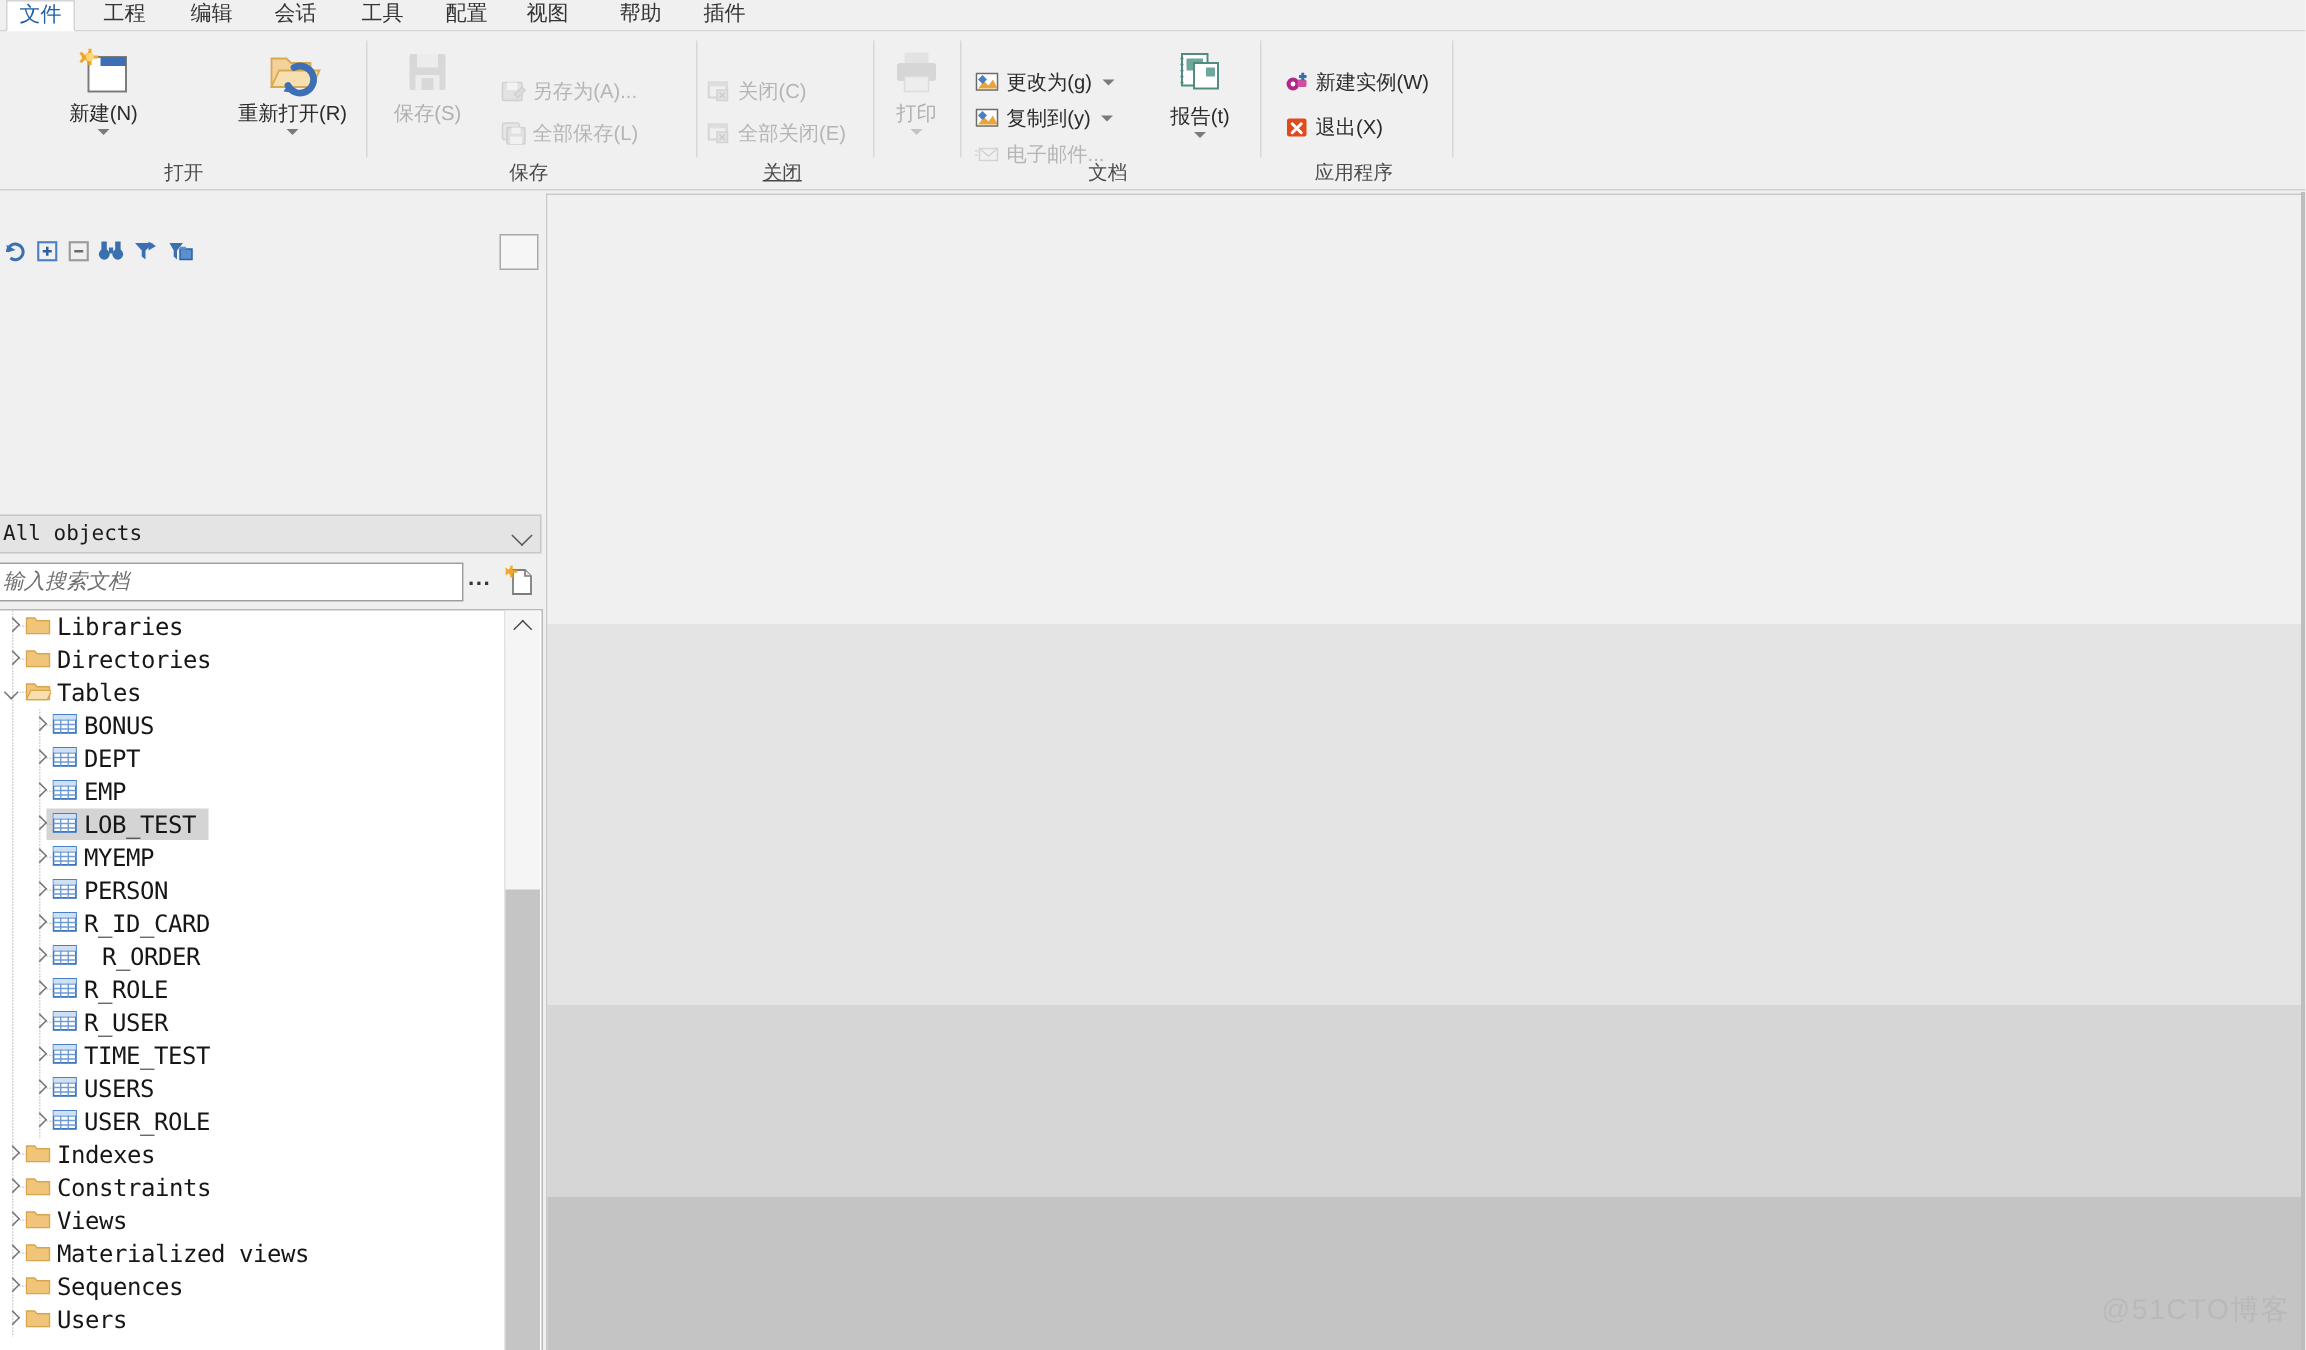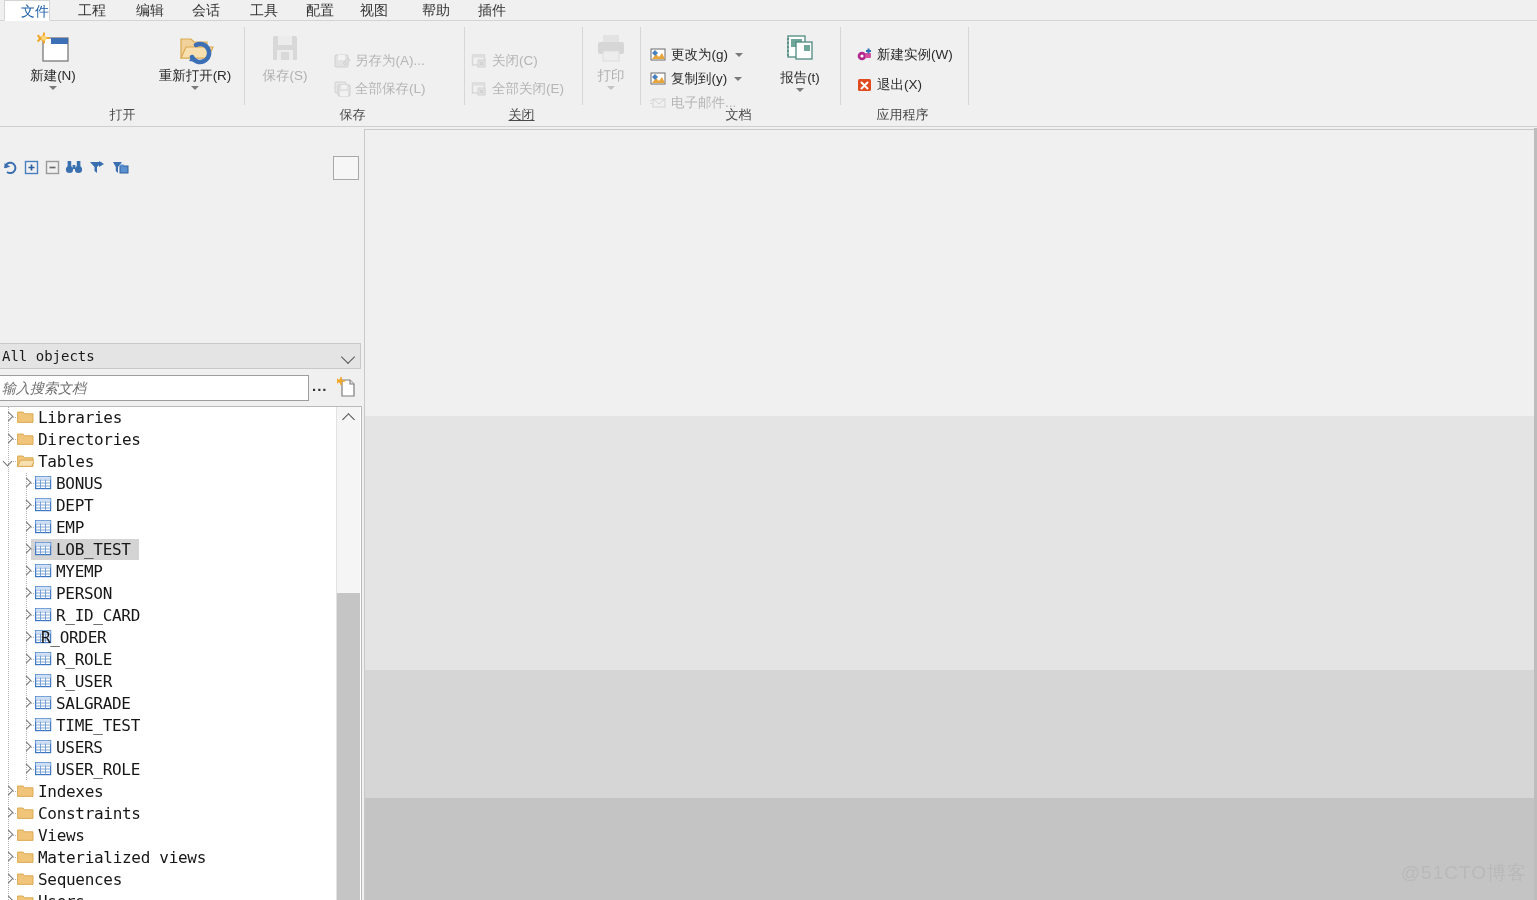--- a/index.html
+++ b/index.html
@@ -22,22 +22,22 @@
     width: 1537px; height: 21px;
     background: #f0f0f0;
     border-bottom: 1px solid #d4d4d4;
     box-sizing: border-box;
   }
   .menu-tab {
     position: absolute; top: 0;
     height: 21px; line-height: 20px;
     font-size: 14px;
     color: #333333;
-    font-family: Liberation Sans, sans-serif;
-    text-align: right;
+    font-family: Liberation Mono, monospace;
+    text-align: center;
     white-space: nowrap;
     box-sizing: border-box;
     cursor: default;
   }
   .menu-tab.active {
     color: #1d5fa8;
     background: #ffffff;
     border-top: 1px solid #d4d4d4;
     border-left: 1px solid #d4d4d4;
     border-right: 1px solid #d4d4d4;
@@ -364,21 +364,21 @@
       <div class="menu-tab" style="left: 232px; width: 46px;">工具</div>
       <div class="menu-tab" style="left: 288px; width: 46px;">配置</div>
       <div class="menu-tab" style="left: 342px; width: 46px;">视图</div>
       <div class="menu-tab" style="left: 404px; width: 46px;">帮助</div>
       <div class="menu-tab" style="left: 460px; width: 46px;">插件</div>
     </div>
 
   <div class="ribbon">
 
     <div class="rgroup" style="left:0px;width:245px;">
-      <div class="bigbtn" style="left:0px;padding-left:14px;">
+      <div class="bigbtn" style="left:16px;padding-left:14px;">
         <div class="glyph">
           <svg width="38" height="34" viewBox="0 0 38 34">
             <rect x="9" y="7" width="25" height="23" fill="#ffffff" stroke="#7a7a7a" stroke-width="1.3"></rect>
             <rect x="17" y="7" width="17" height="6" fill="#3c6fb5"></rect>
             <g fill="#f0a72a">
               <rect x="9" y="1.5" width="2" height="11" transform="rotate(0 10 7)"></rect>
               <rect x="4.5" y="6" width="11" height="2"></rect>
               <rect x="5.8" y="2.8" width="2" height="9" transform="rotate(-45 6.8 7.3)"></rect>
               <rect x="5.8" y="2.8" width="2" height="9" transform="rotate(45 6.8 7.3)"></rect>
               <circle cx="10" cy="7" r="2.6" fill="#ffd77a"></circle>
@@ -761,21 +761,21 @@
           <div class="trow">
             <div class="dotline" style="left: 8px; top: 0px; height: 22px;"></div>
             <div class="dotline" style="left: 26px; top: 0px; height: 22px;"></div>
             <div class="dotstub" style="left: 31px; top: 10px; width: 5px;"></div>
             <div class="exp" style="left: 22px;"></div>
             <div class="ico" style="left: 35px;"><svg width="17" height="14" viewBox="0 0 17 14">
                 <rect x="0.6" y="0.6" width="15" height="12" fill="#ffffff" stroke="#3a76c4" stroke-width="1.2"></rect>
                 <path d="M0.6 4 h15 M0.6 7 h15 M0.6 10 h15 M5.5 0.6 v12 M10.5 0.6 v12" stroke="#6d9ad4" stroke-width="0.9"></path>
                 <rect x="0.6" y="0.6" width="15" height="3" fill="#cfe0f5"></rect>
               </svg></div>
-            <div class="tlabel" style="left: 41px;">R_ORDER</div>
+            <div class="tlabel" style="left: 68px;">R_ORDER</div>
           </div>
           <div class="trow">
             <div class="dotline" style="left: 8px; top: 0px; height: 22px;"></div>
             <div class="dotline" style="left: 26px; top: 0px; height: 22px;"></div>
             <div class="dotstub" style="left: 31px; top: 10px; width: 5px;"></div>
             <div class="exp" style="left: 22px;"></div>
             <div class="ico" style="left: 35px;"><svg width="17" height="14" viewBox="0 0 17 14">
                 <rect x="0.6" y="0.6" width="15" height="12" fill="#ffffff" stroke="#3a76c4" stroke-width="1.2"></rect>
                 <path d="M0.6 4 h15 M0.6 7 h15 M0.6 10 h15 M5.5 0.6 v12 M10.5 0.6 v12" stroke="#6d9ad4" stroke-width="0.9"></path>
                 <rect x="0.6" y="0.6" width="15" height="3" fill="#cfe0f5"></rect>
@@ -786,32 +786,20 @@
             <div class="dotline" style="left: 8px; top: 0px; height: 22px;"></div>
             <div class="dotline" style="left: 26px; top: 0px; height: 22px;"></div>
             <div class="dotstub" style="left: 31px; top: 10px; width: 5px;"></div>
             <div class="exp" style="left: 22px;"></div>
             <div class="ico" style="left: 35px;"><svg width="17" height="14" viewBox="0 0 17 14">
                 <rect x="0.6" y="0.6" width="15" height="12" fill="#ffffff" stroke="#3a76c4" stroke-width="1.2"></rect>
                 <path d="M0.6 4 h15 M0.6 7 h15 M0.6 10 h15 M5.5 0.6 v12 M10.5 0.6 v12" stroke="#6d9ad4" stroke-width="0.9"></path>
                 <rect x="0.6" y="0.6" width="15" height="3" fill="#cfe0f5"></rect>
               </svg></div>
             <div class="tlabel" style="left: 56px;">R_USER</div>
-          </div>
-          <div class="trow">
-            <div class="dotline" style="left: 8px; top: 0px; height: 22px;"></div>
-            <div class="dotline" style="left: 26px; top: 0px; height: 22px;"></div>
-            <div class="dotstub" style="left: 31px; top: 10px; width: 5px;"></div>
-            <div class="exp" style="left: 22px;"></div>
-            <div class="ico" style="left: 35px;"><svg width="17" height="14" viewBox="0 0 17 14">
-                <rect x="0.6" y="0.6" width="15" height="12" fill="#ffffff" stroke="#3a76c4" stroke-width="1.2"></rect>
-                <path d="M0.6 4 h15 M0.6 7 h15 M0.6 10 h15 M5.5 0.6 v12 M10.5 0.6 v12" stroke="#6d9ad4" stroke-width="0.9"></path>
-                <rect x="0.6" y="0.6" width="15" height="3" fill="#cfe0f5"></rect>
-              </svg></div>
-            <div class="tlabel" style="left: 56px;">SALGRADE</div>
           </div>
           <div class="trow">
             <div class="dotline" style="left: 8px; top: 0px; height: 22px;"></div>
             <div class="dotline" style="left: 26px; top: 0px; height: 22px;"></div>
             <div class="dotstub" style="left: 31px; top: 10px; width: 5px;"></div>
             <div class="exp" style="left: 22px;"></div>
             <div class="ico" style="left: 35px;"><svg width="17" height="14" viewBox="0 0 17 14">
                 <rect x="0.6" y="0.6" width="15" height="12" fill="#ffffff" stroke="#3a76c4" stroke-width="1.2"></rect>
                 <path d="M0.6 4 h15 M0.6 7 h15 M0.6 10 h15 M5.5 0.6 v12 M10.5 0.6 v12" stroke="#6d9ad4" stroke-width="0.9"></path>
                 <rect x="0.6" y="0.6" width="15" height="3" fill="#cfe0f5"></rect>

